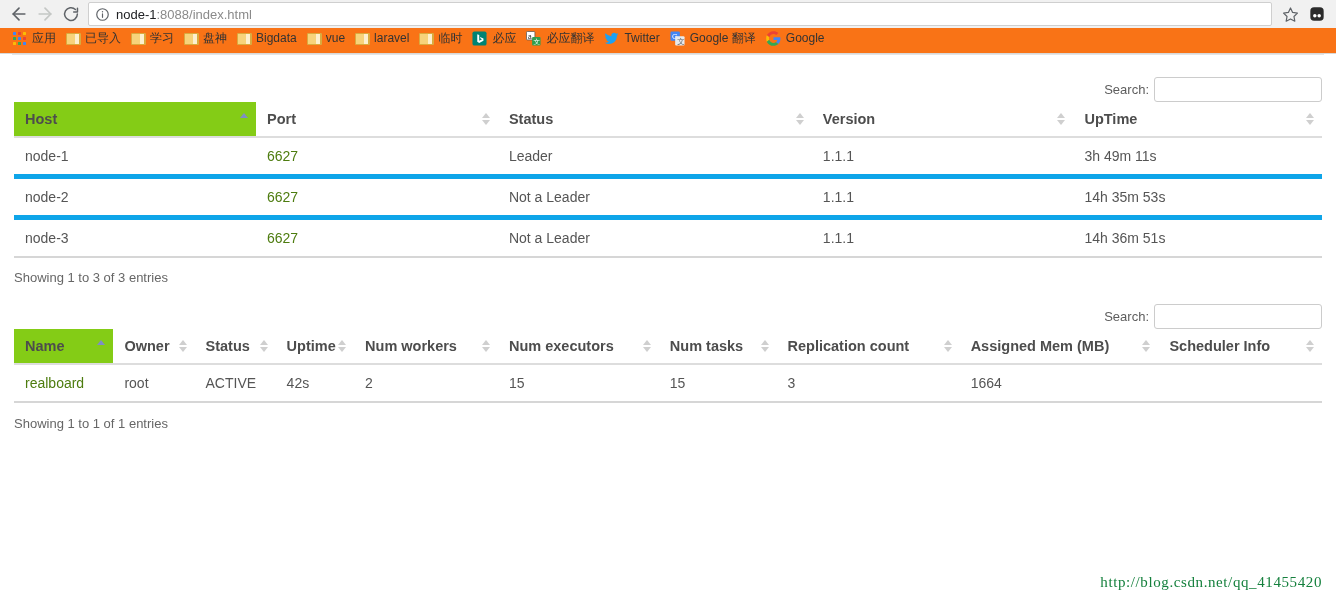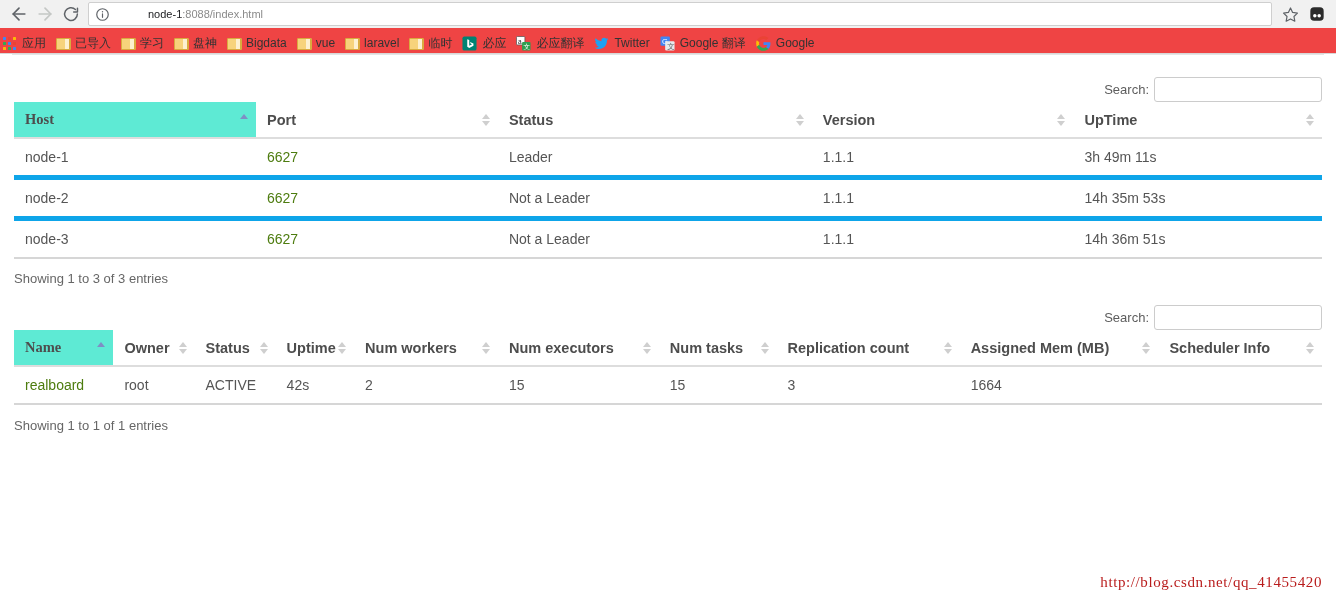--- a/index.html
+++ b/index.html
@@ -45,48 +45,47 @@
     padding: 0 6px;
     min-width: 0;
   }
   #info-icon {
     width: 15px; height: 15px;
     flex: none;
     margin-right: 6px;
     color: #5f6368;
   }
   #url-text {
-    font-size: 11px;
+    font-size: 13px;
     color: #8a8a8a;
     white-space: nowrap;
     overflow: hidden;
     line-height: 15px;
-    margin-left: 32px;
   }
   #url-text .host { color: #202124; }
   #star-btn {
     width: 24px; height: 24px;
     flex: none;
     display: flex; align-items: center; justify-content: center;
     color: #5f6368;
   }
   #ext-btn {
     width: 26px; height: 26px;
     flex: none;
     display: flex; align-items: center; justify-content: center;
     margin-left: 2px;
   }
 
   
   #bookmarks-bar {
     height: 25px;
     display: flex;
-    align-items: flex-end;
-    padding: 0 0;
-    background: #ef4444;
+    align-items: flex-start;
+    padding: 0 10px;
+    background: #f97316;
     font-size: 12px;
     color: #333333;
     white-space: nowrap;
     overflow: hidden;
   }
   .bm {
     display: flex;
     align-items: center;
     height: 20px;
     padding: 0 6px 0 3px;
@@ -192,21 +191,21 @@
     font-weight: bold;
     color: #4d4d4d;
     text-align: left;
     padding: 9px 11px 9px 11px;
     border-bottom: 2px solid #dddddd;
     background: #ffffff;
     position: relative;
     white-space: nowrap;
     vertical-align: middle;
   }
-  table.dt th.sorted { background: #5eead4; font-family: Liberation Serif, serif; }
+  table.dt th.sorted { background: #84cc16; }
   table.dt td {
     font-size: 14px;
     color: #555555;
     padding: 10px 11px;
     border-top: 5px solid #0ea5e9;
     white-space: nowrap;
     overflow: hidden;
     text-overflow: ellipsis;
   }
   table.dt tbody tr:first-child td { border-top: none; }
@@ -244,21 +243,21 @@
   }
   #nimbus-info { padding-top: 12px; }
   #topology-info { padding-top: 13px; }
 
   #watermark {
     position: absolute;
     right: 14px;
     bottom: 6px;
     font-family: "Liberation Serif", serif;
     font-size: 15px;
-    color: #b91c1c;
+    color: #15803d;
     letter-spacing: 0.6px;
     white-space: nowrap;
   }
 </style>
 </head>
 <body>
 
 <div id="browser-chrome">
 
   <div id="toolbar">

